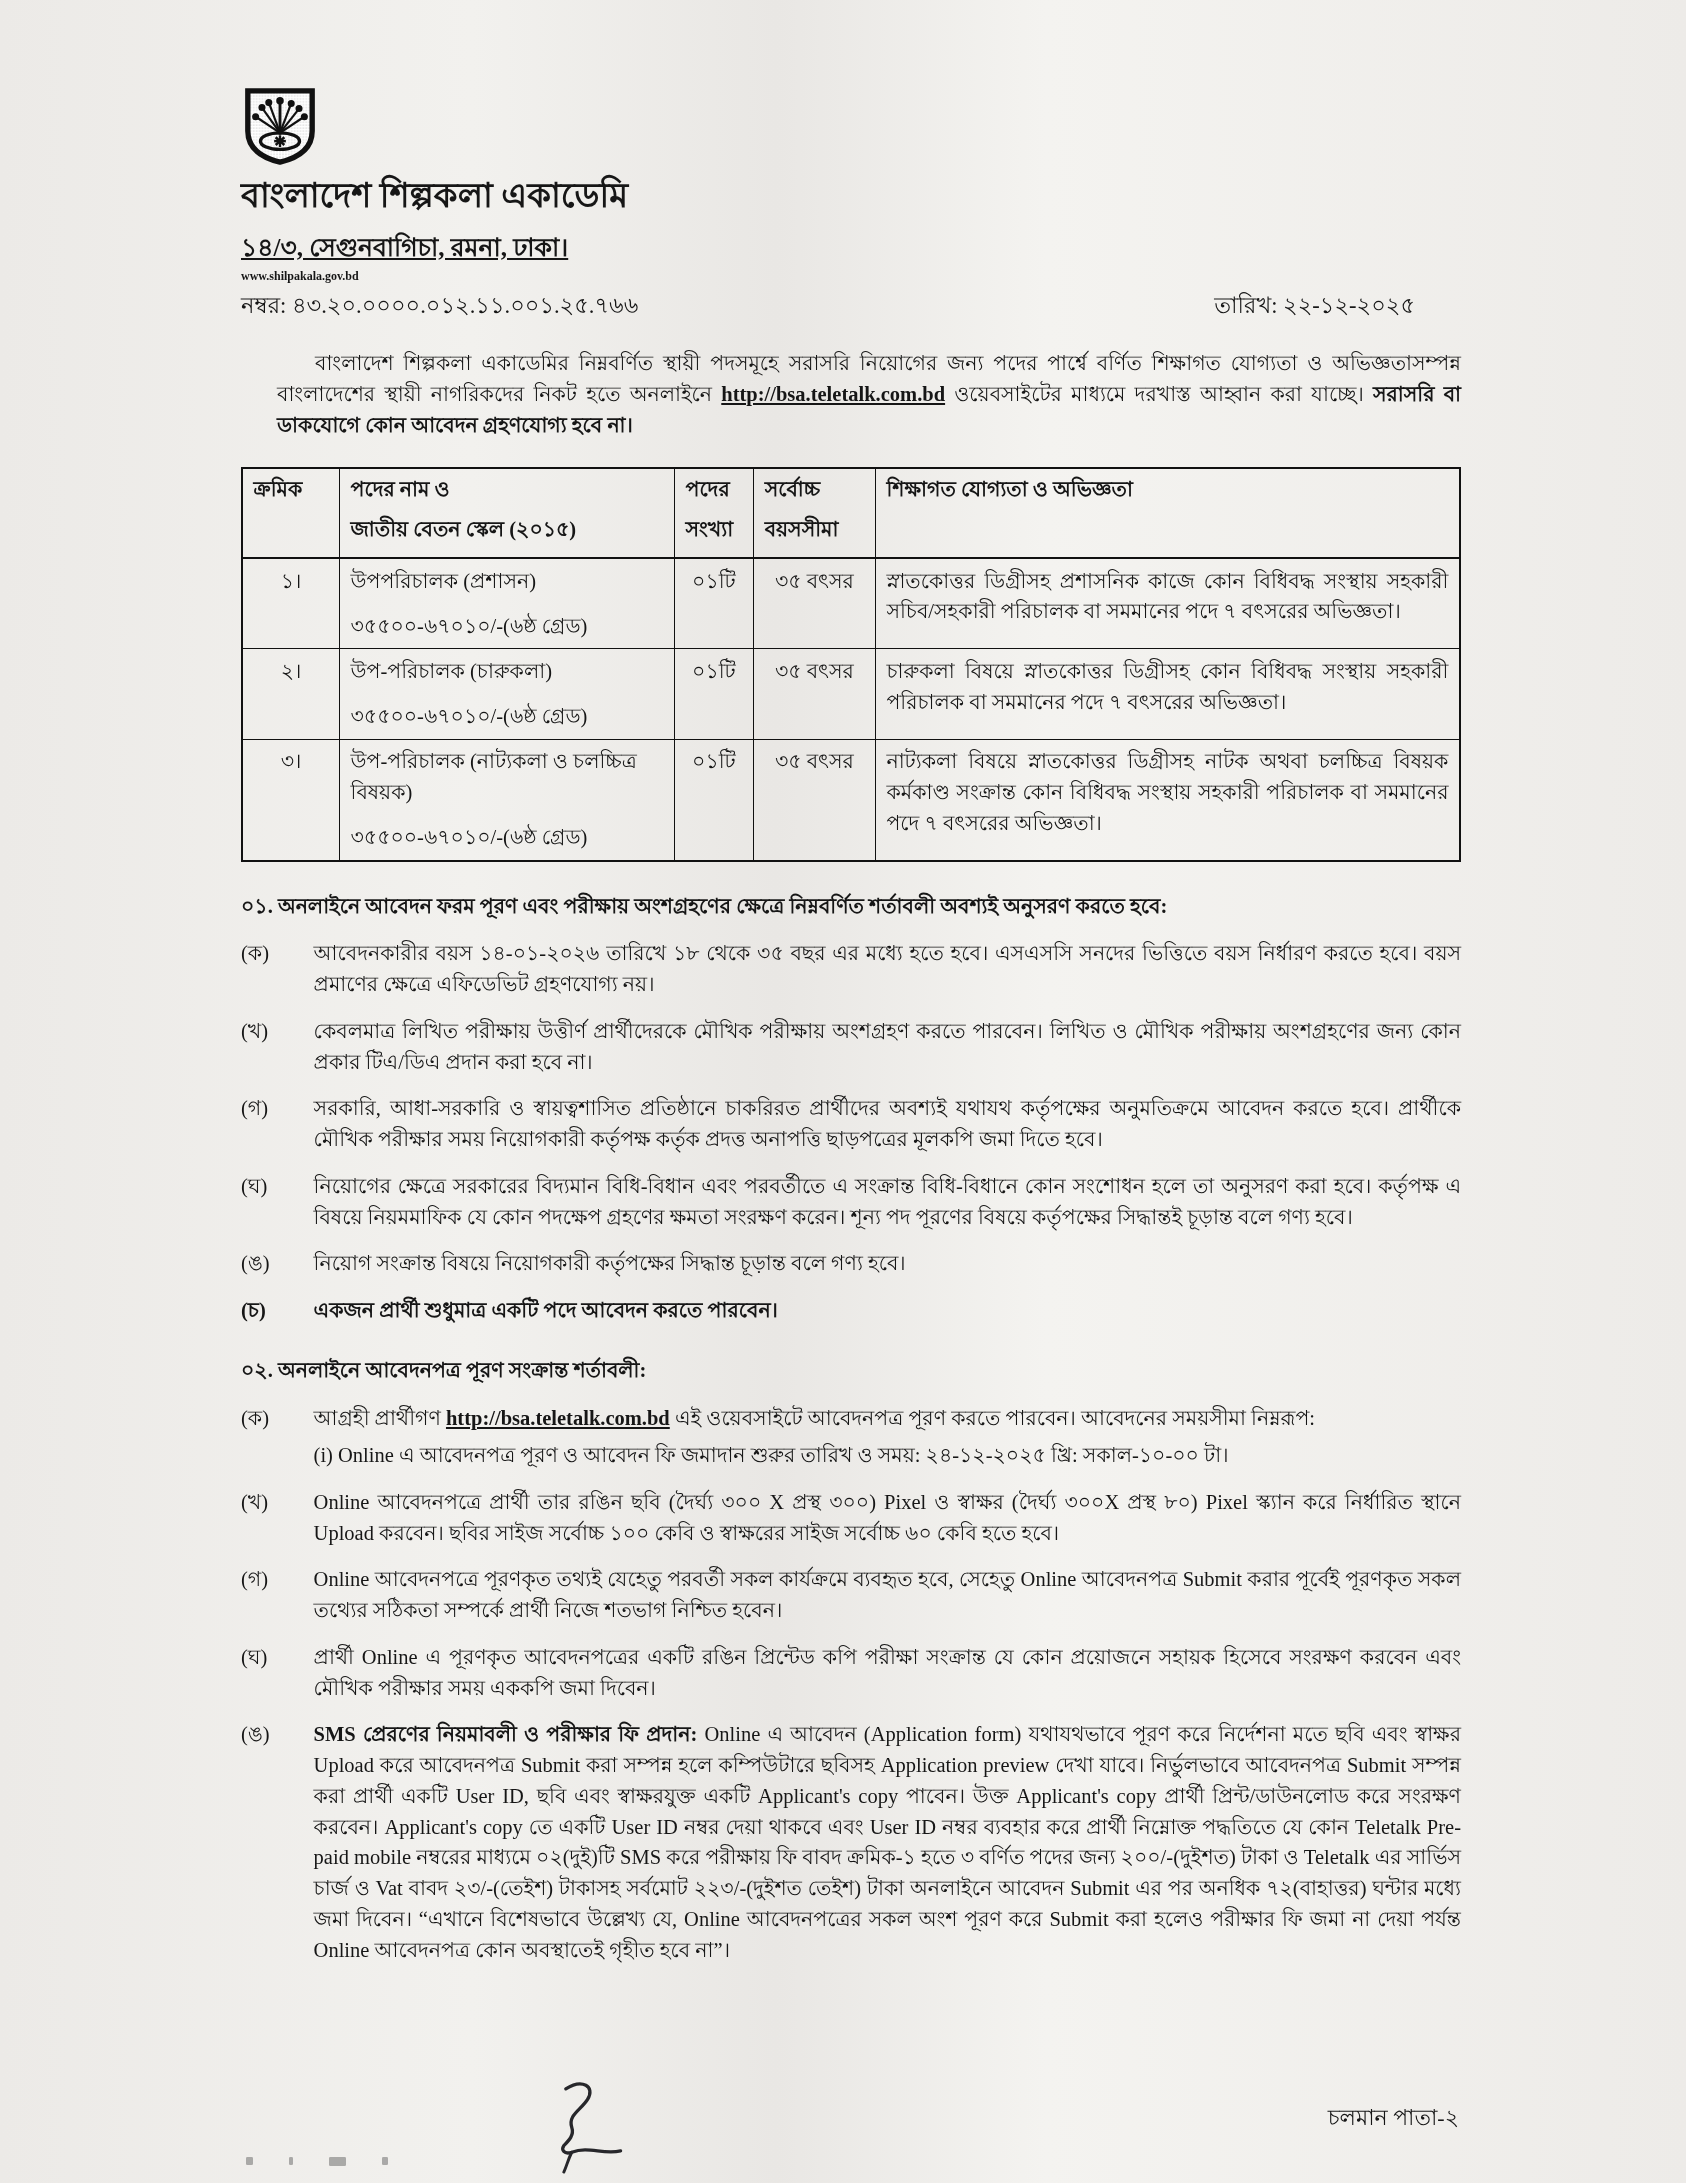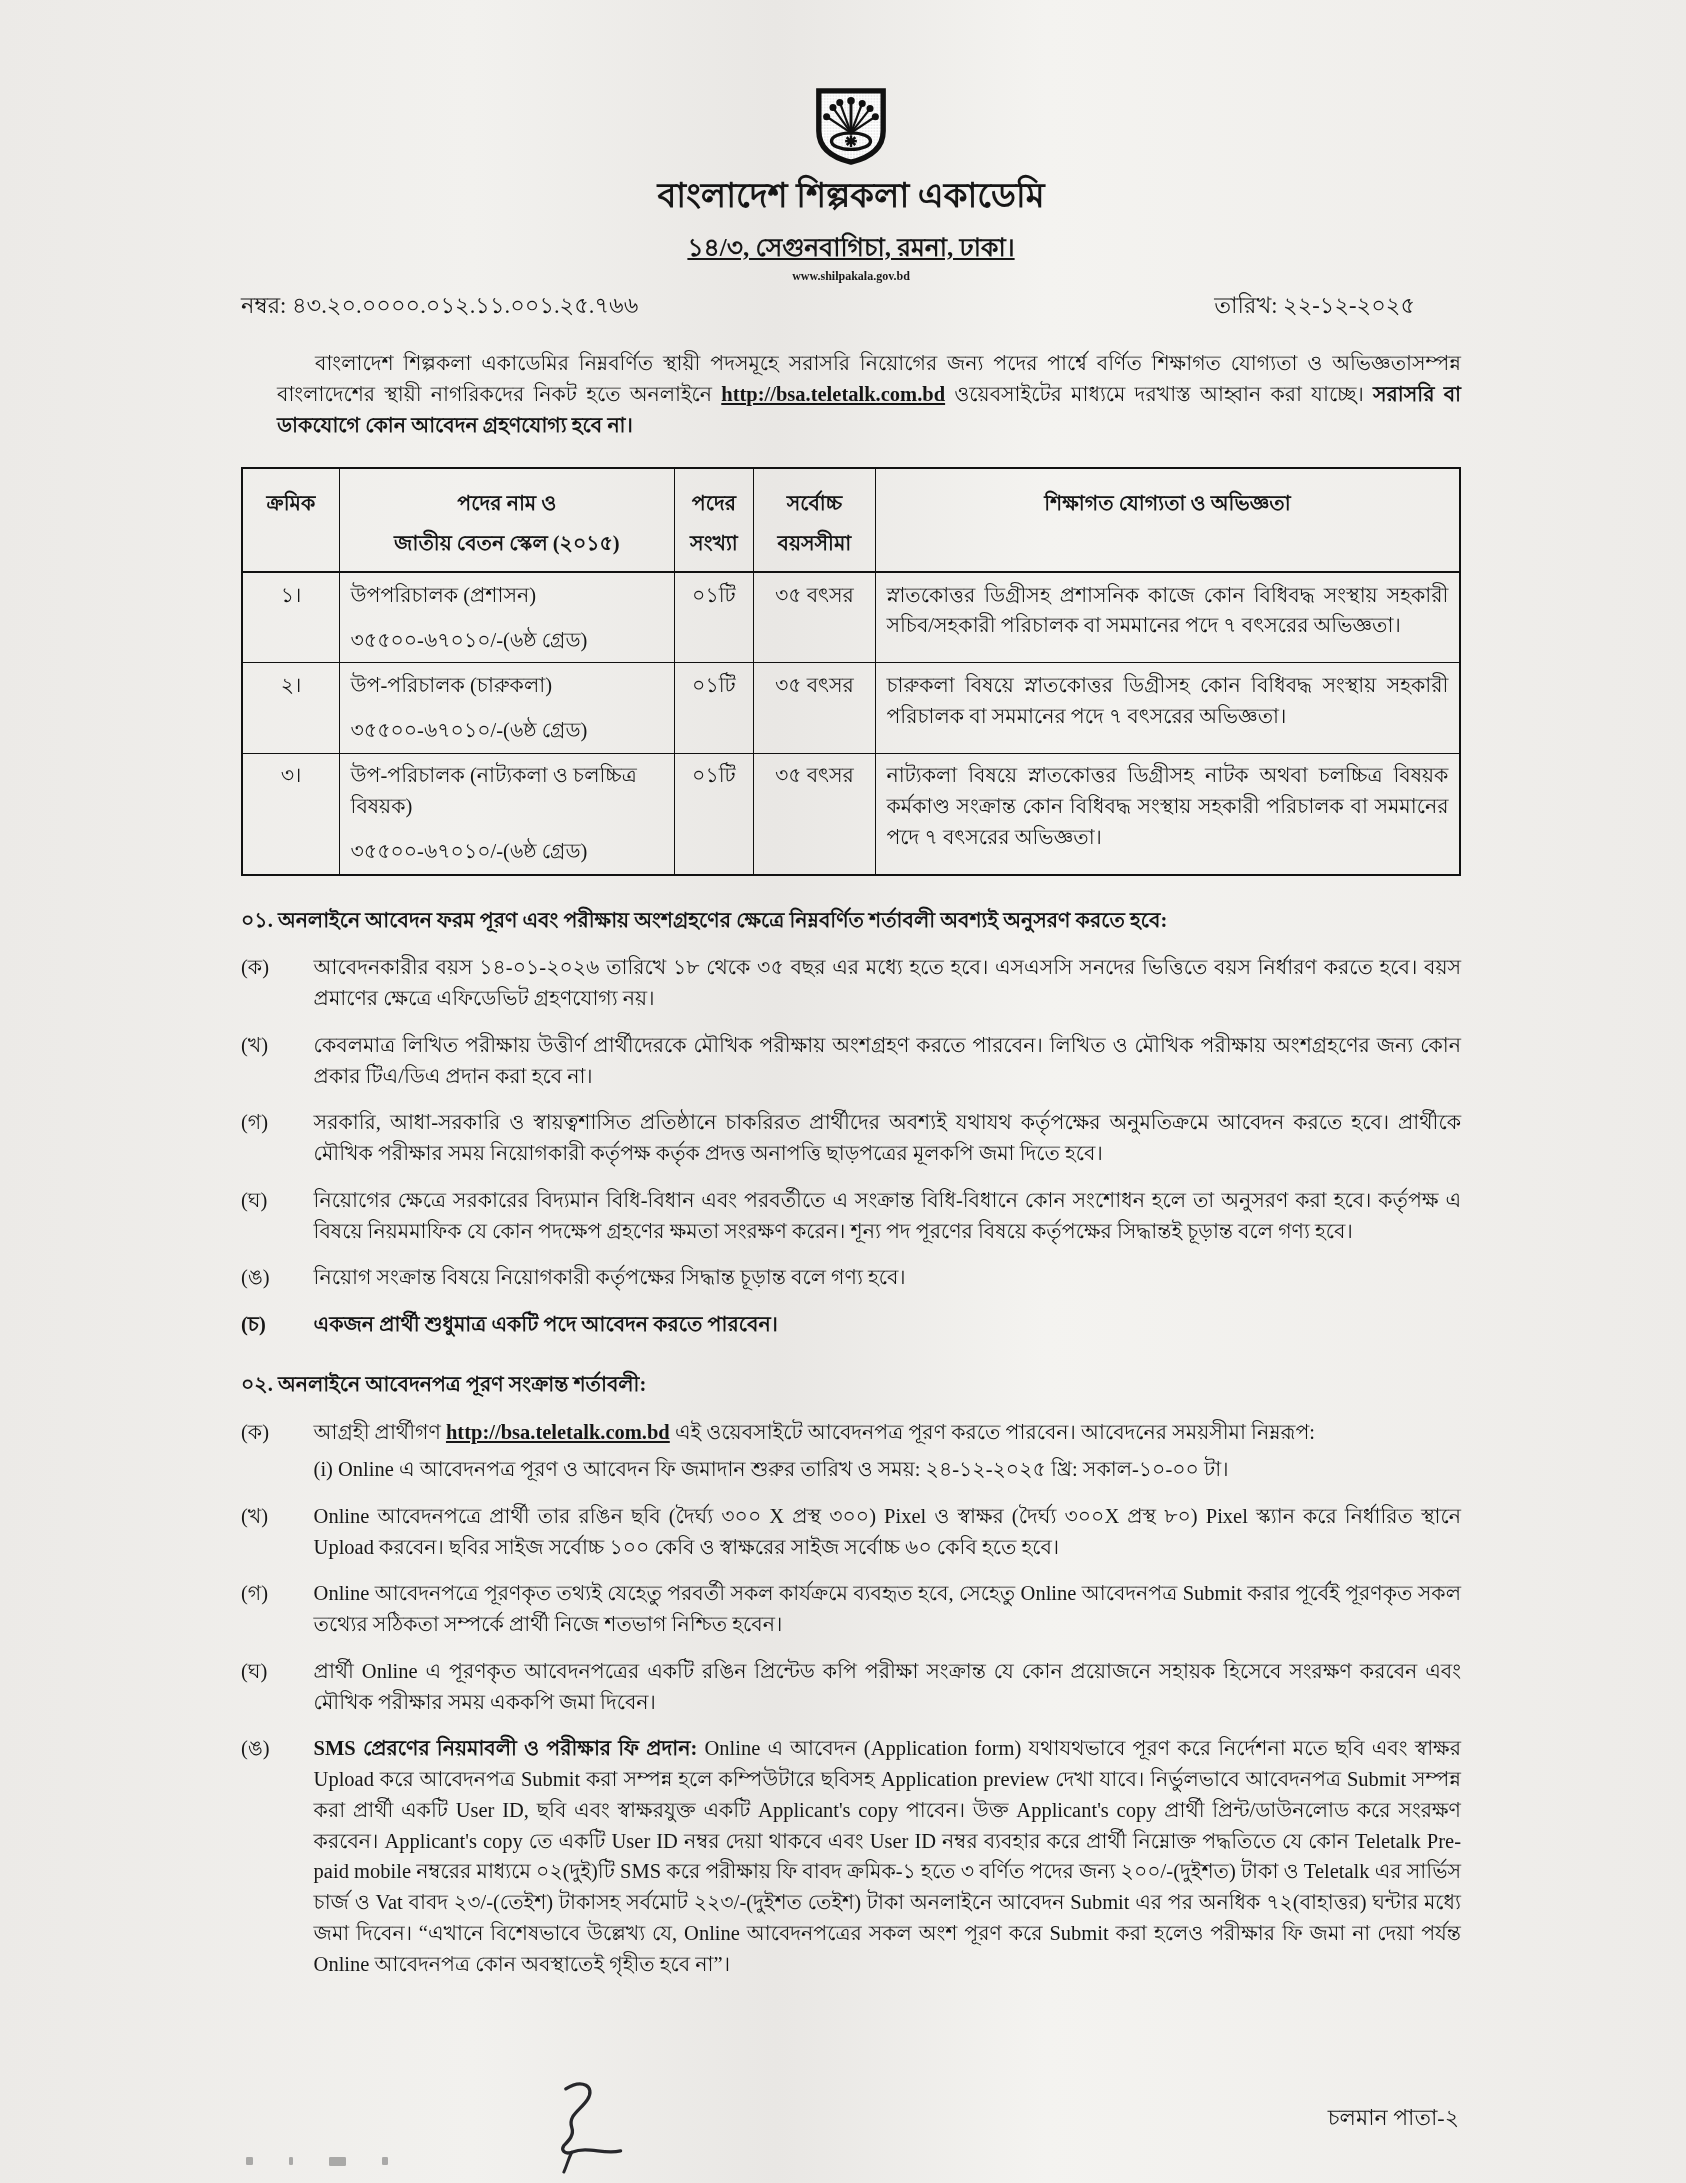--- a/index.html
+++ b/index.html
@@ -8,35 +8,35 @@
     width:1687px;height:2183px;
     background:linear-gradient(90deg,#eceae7 0%,#f2f1ee 28%,#e9e7e4 46%,#f4f3f0 62%,#edebe8 100%);
     overflow:hidden;
     font-family:"Liberation Serif","DejaVu Serif",serif;
     color:#161616;
   }
   .content{
     position:absolute;left:241px;top:86px;width:1220px;
     font-size:20.5px;line-height:1.5;
   }
-  .logo-wrap{text-align:center;margin-bottom:4px;}
+  .logo-wrap{text-align:left;margin-bottom:4px;}
   .logo-wrap svg{display:inline-block;}
   .org-name{font-size:34px;font-weight:bold;line-height:1.2;}
   .address{font-size:25px;font-weight:bold;text-decoration:underline;margin-top:12px;}
   .website{font-size:12px;font-weight:bold;margin-top:1.3px;}
   .memo-row{display:flex;justify-content:space-between;font-size:22.5px;}
   .memo-row .date{margin-right:46px;}
   .notice-title{font-size:28px;font-weight:bold;text-align:center;margin-top:12px;}
   .notice-title span{text-decoration:underline;text-underline-offset:5.3px;}
   .intro{margin-top:25px;text-align:justify;text-indent:38px;margin-left:36px;}
   .u-link{text-decoration:underline;}
   .b{font-weight:bold;}
   .doc-table{width:100%;border-collapse:collapse;margin-top:26.5px;border:2.6px solid #111;}
   .doc-table th,.doc-table td{border:1.7px solid #111;vertical-align:top;padding:6.6px 10.6px;}
-  .doc-table thead th{font-weight:bold;text-align:center;border-bottom:2.6px solid #111;padding-top:17px;padding-bottom:9.3px;}
+  .doc-table thead th{font-weight:bold;text-align:left;border-bottom:2.6px solid #111;padding-top:3px;padding-bottom:9.3px;}
   .doc-table thead th div{margin:2.6px 0 9.3px 0;}
   .doc-table thead th div:last-child{margin-bottom:2.6px;}
   .cell-center{text-align:center;}
   .post-line{margin-bottom:14.6px;}
   .qual{text-align:justify;}
   .sec-heading{font-weight:bold;margin-top:29px;}
   .cond-list{margin-top:17px;}
   .cond-item{display:grid;grid-template-columns:58px 1fr;column-gap:14.6px;margin-bottom:16px;text-align:justify;}
   .cond-label{text-align:left;}
   .sub-line{margin-top:6.6px;text-align:left;}

